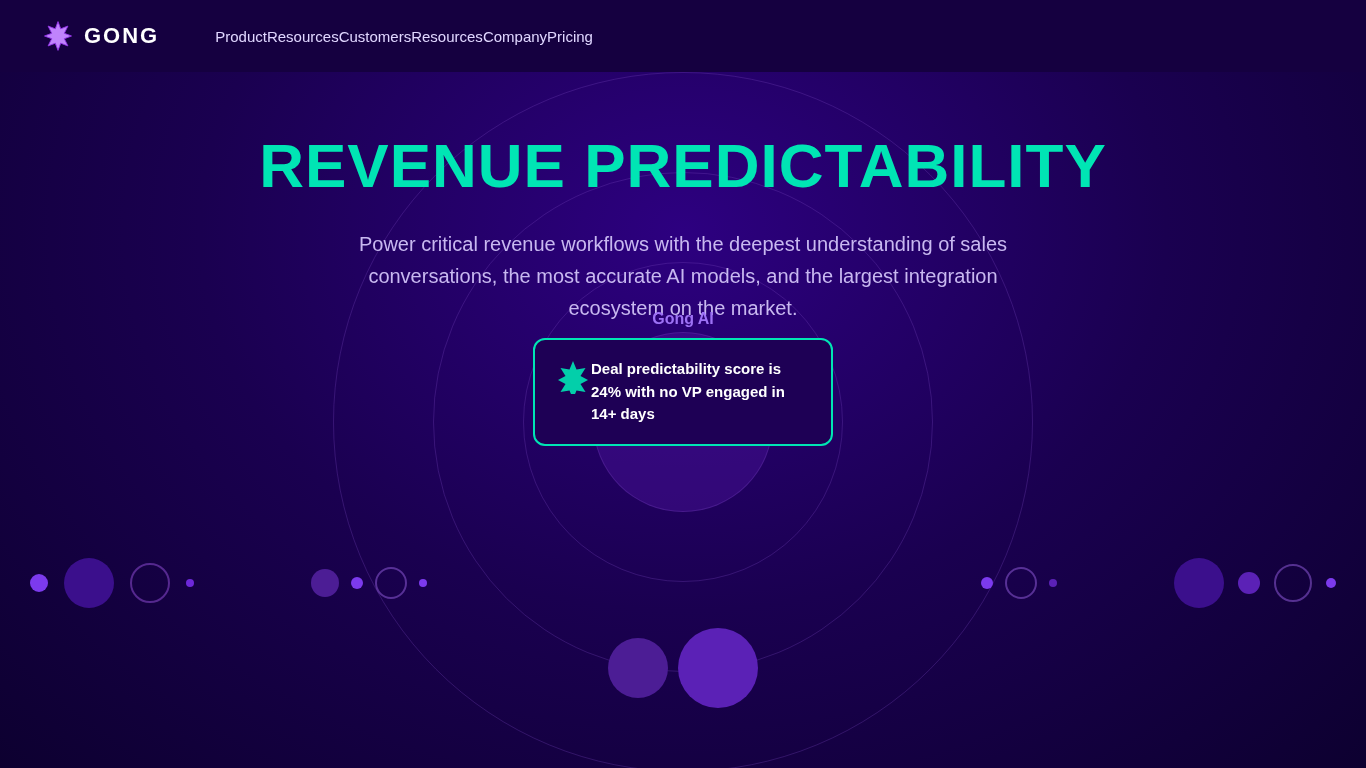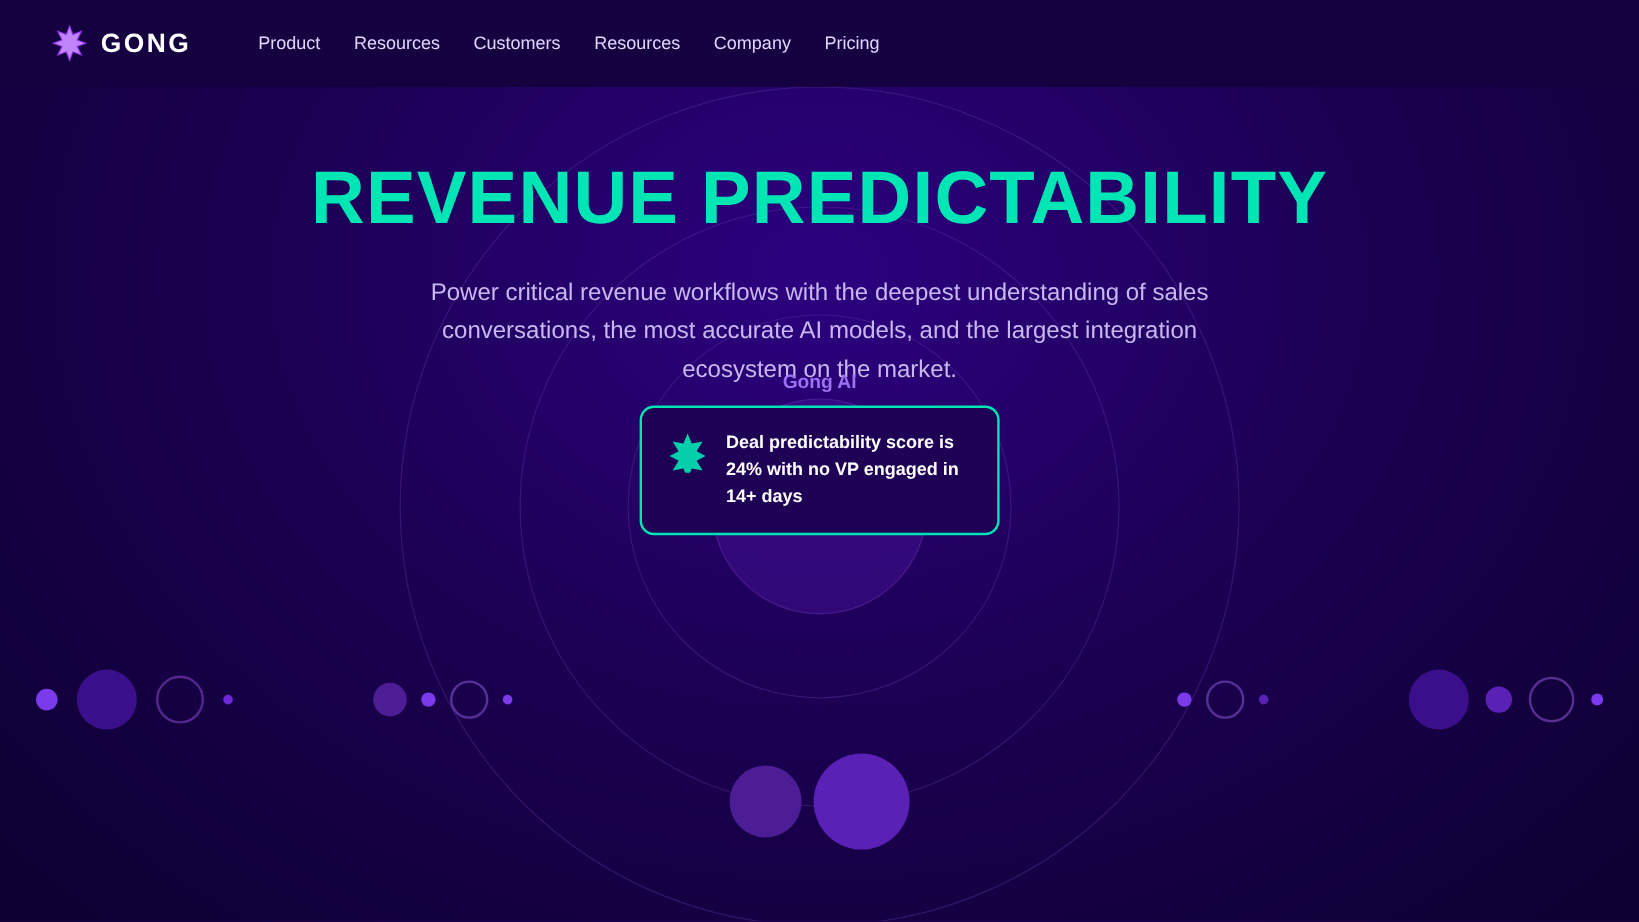--- a/index.html
+++ b/index.html
@@ -36,21 +36,20 @@
     }
     .logo-text {
       font-size: 22px;
       font-weight: 800;
       color: white;
       letter-spacing: 2px;
     }
     .nav-links {
       display: flex;
       align-items: center;
-      gap: 28px;
       flex: 1;
     }
     .nav-link {
       font-size: 15px;
       color: #e0d6ff;
       text-decoration: none;
       font-weight: 500;
       cursor: pointer;
     }
     .nav-right {
@@ -172,21 +171,20 @@
       margin-bottom: 10px;
     }
 
     .gong-ai-card {
       background: #1e0055;
       border: 2px solid #00e5b4;
       border-radius: 12px;
       padding: 18px 20px;
       display: flex;
       align-items: flex-start;
-      gap: 14px;
       width: 300px;
     }
 
     .card-icon {
       width: 36px;
       height: 36px;
       flex-shrink: 0;
       color: #00e5b4;
     }
 

